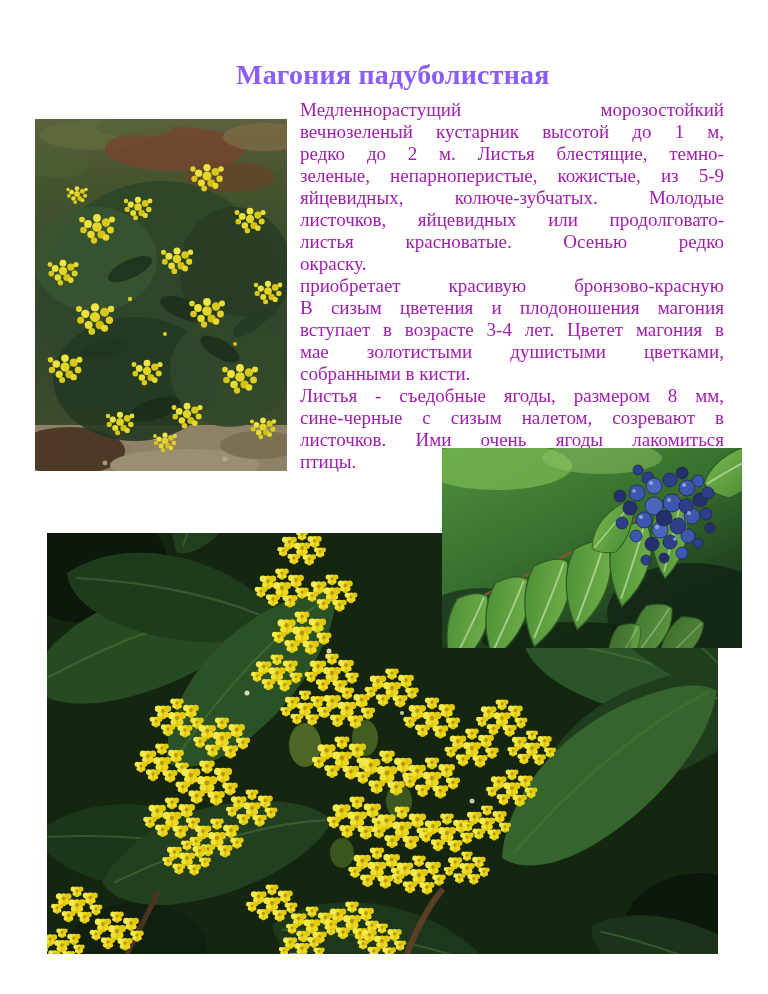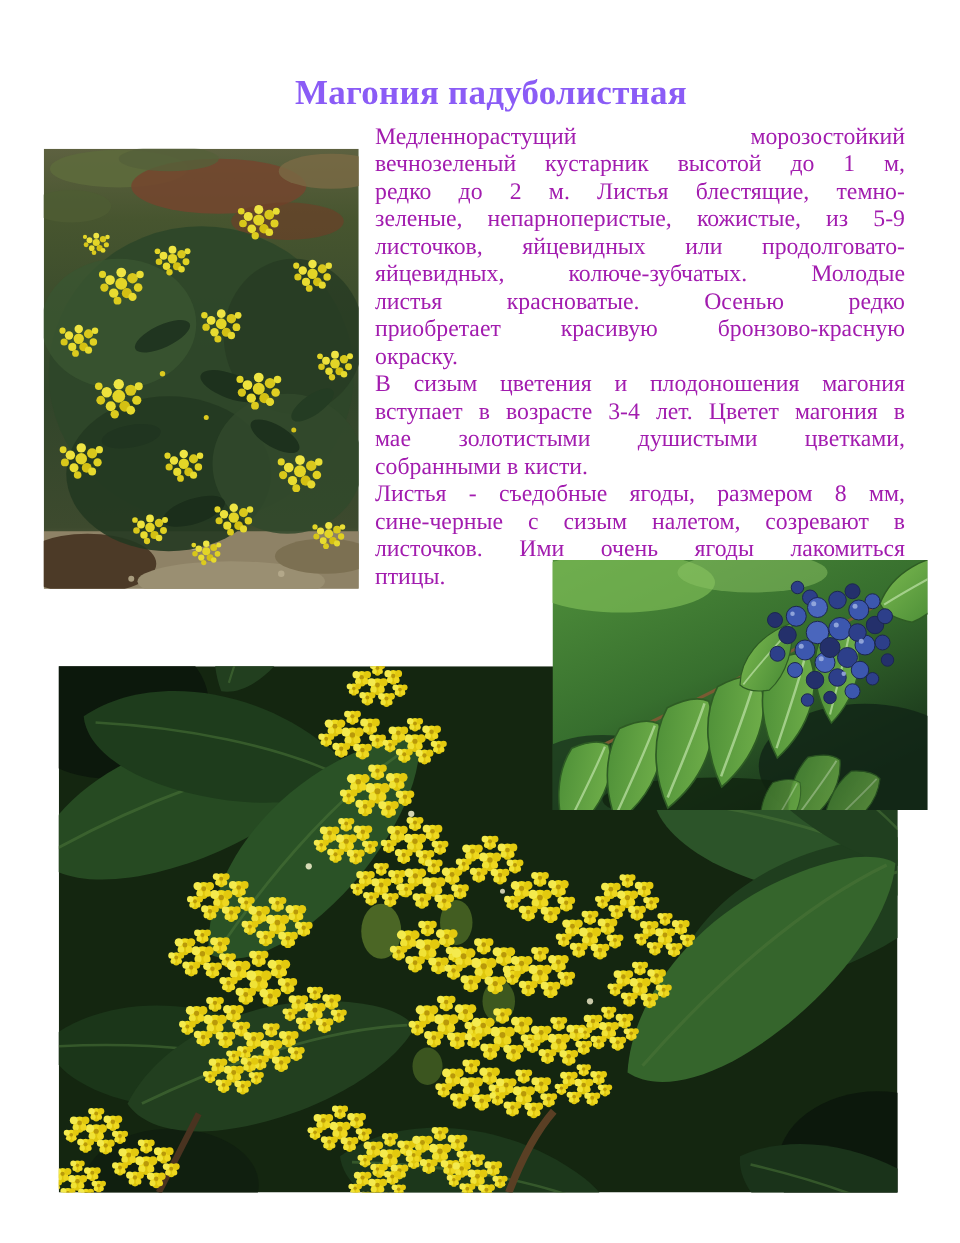--- a/index.html
+++ b/index.html
@@ -40,25 +40,25 @@
 <div class="page">
 
   <h1 class="title">Магония падуболистная</h1>
 
   <div class="text-col">
       <div class="para">
         <div class="jline"><span>Медленнорастущий</span><span>морозостойкий</span></div>
         <div class="jline"><span>вечнозеленый</span><span>кустарник</span><span>высотой</span><span>до</span><span>1</span><span>м,</span></div>
         <div class="jline"><span>редко</span><span>до</span><span>2</span><span>м.</span><span>Листья</span><span>блестящие,</span><span>темно-</span></div>
         <div class="jline"><span>зеленые,</span><span>непарноперистые,</span><span>кожистые,</span><span>из</span><span>5-9</span></div>
+        <div class="jline"><span>яйцевидных,</span><span>колюче-зубчатых.</span><span>Молодые</span></div>
         <div class="jline"><span>листочков,</span><span>яйцевидных</span><span>или</span><span>продолговато-</span></div>
-        <div class="jline"><span>яйцевидных,</span><span>колюче-зубчатых.</span><span>Молодые</span></div>
         <div class="jline"><span>листья</span><span>красноватые.</span><span>Осенью</span><span>редко</span></div>
+        <div class="jline last"><span>окраску.</span></div>
         <div class="jline"><span>приобретает</span><span>красивую</span><span>бронзово-красную</span></div>
-        <div class="jline last"><span>окраску.</span></div>
       </div>
       <div class="para">
         <div class="jline"><span>В</span><span>сизым</span><span>цветения</span><span>и</span><span>плодоношения</span><span>магония</span></div>
         <div class="jline"><span>вступает</span><span>в</span><span>возрасте</span><span>3-4</span><span>лет.</span><span>Цветет</span><span>магония</span><span>в</span></div>
         <div class="jline"><span>мае</span><span>золотистыми</span><span>душистыми</span><span>цветками,</span></div>
         <div class="jline last"><span>собранными</span><span>в</span><span>кисти.</span></div>
       </div>
       <div class="para">
         <div class="jline"><span>Листья</span><span>-</span><span>съедобные</span><span>ягоды,</span><span>размером</span><span>8</span><span>мм,</span></div>
         <div class="jline"><span>сине-черные</span><span>с</span><span>сизым</span><span>налетом,</span><span>созревают</span><span>в</span></div>

